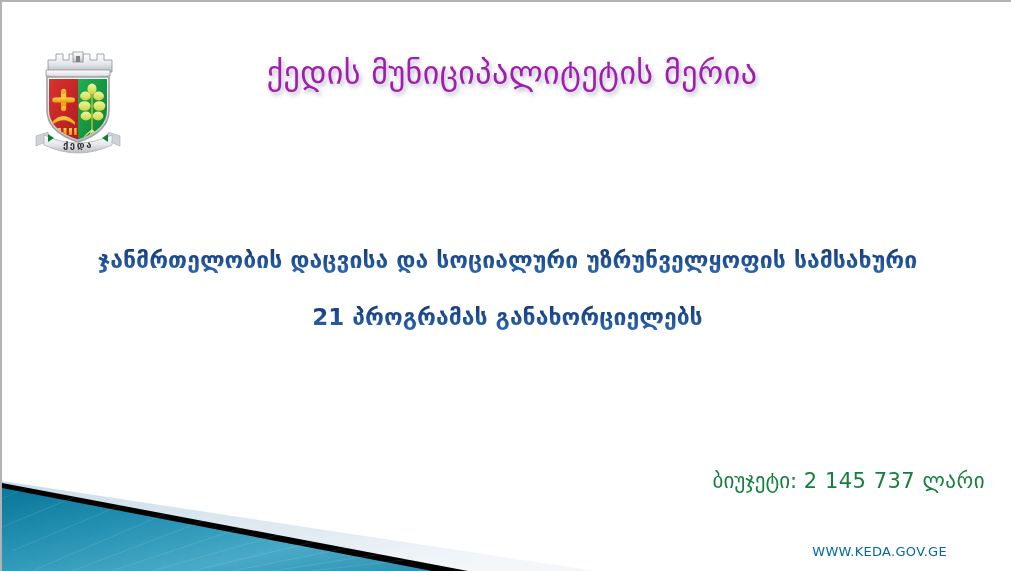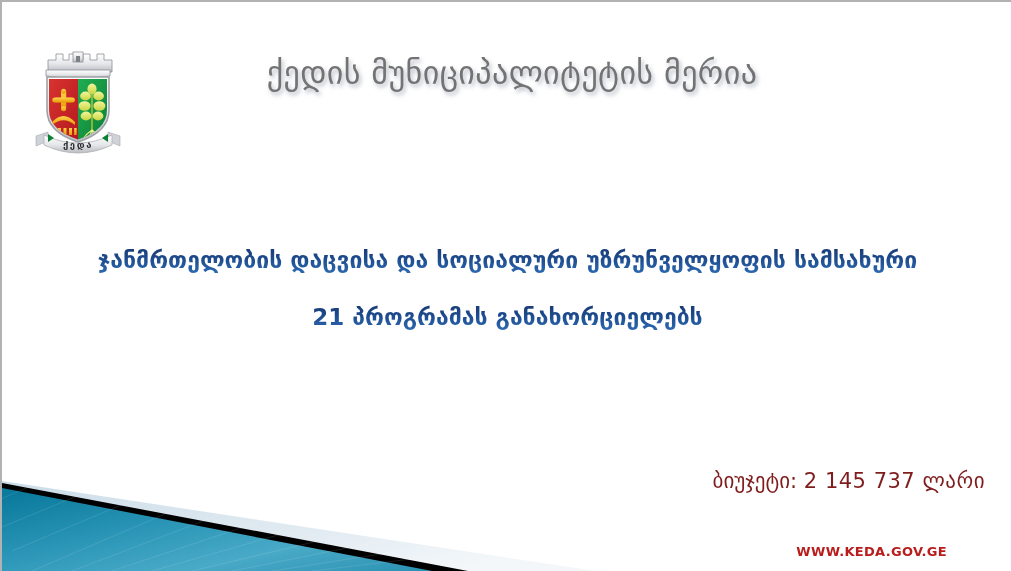--- a/index.html
+++ b/index.html
@@ -36,21 +36,21 @@
   
   .slide-title {
     position: absolute;
     left: 150px;
     top: 52px;
     width: 720px;
     text-align: center;
     font-family: "DejaVu Sans", sans-serif;
     font-size: 32px;
     font-weight: 400;
-    color: #737373;
+    color: #a21caf;
     letter-spacing: 0.4px;
     text-shadow: 2px 3px 4px rgba(120,130,150,0.55);
     white-space: nowrap;
   }
 
   
   .body-block {
     position: absolute;
     left: 0;
     top: 243px;
@@ -93,35 +93,35 @@
   }
 
   
   .budget {
     position: absolute;
     right: 26px;
     top: 467px;
     font-family: "DejaVu Sans", sans-serif;
     font-size: 21px;
     font-weight: 400;
-    color: #7f1d1d;
+    color: #15803d;
     white-space: nowrap;
   }
   .budget .amount { letter-spacing: 0.5px; }
 
   
   .footer-url {
     position: absolute;
     right: 64px;
     top: 542px;
     font-family: "DejaVu Sans", sans-serif;
     font-size: 13px;
-    font-weight: bold;
+    font-weight: normal;
     letter-spacing: 0.3px;
-    color: #b91c1c;
+    color: #0369a1;
     white-space: nowrap;
   }
 
   
   .decor {
     position: absolute;
     left: 0;
     bottom: 0;
     width: 660px;
     height: 104px;

